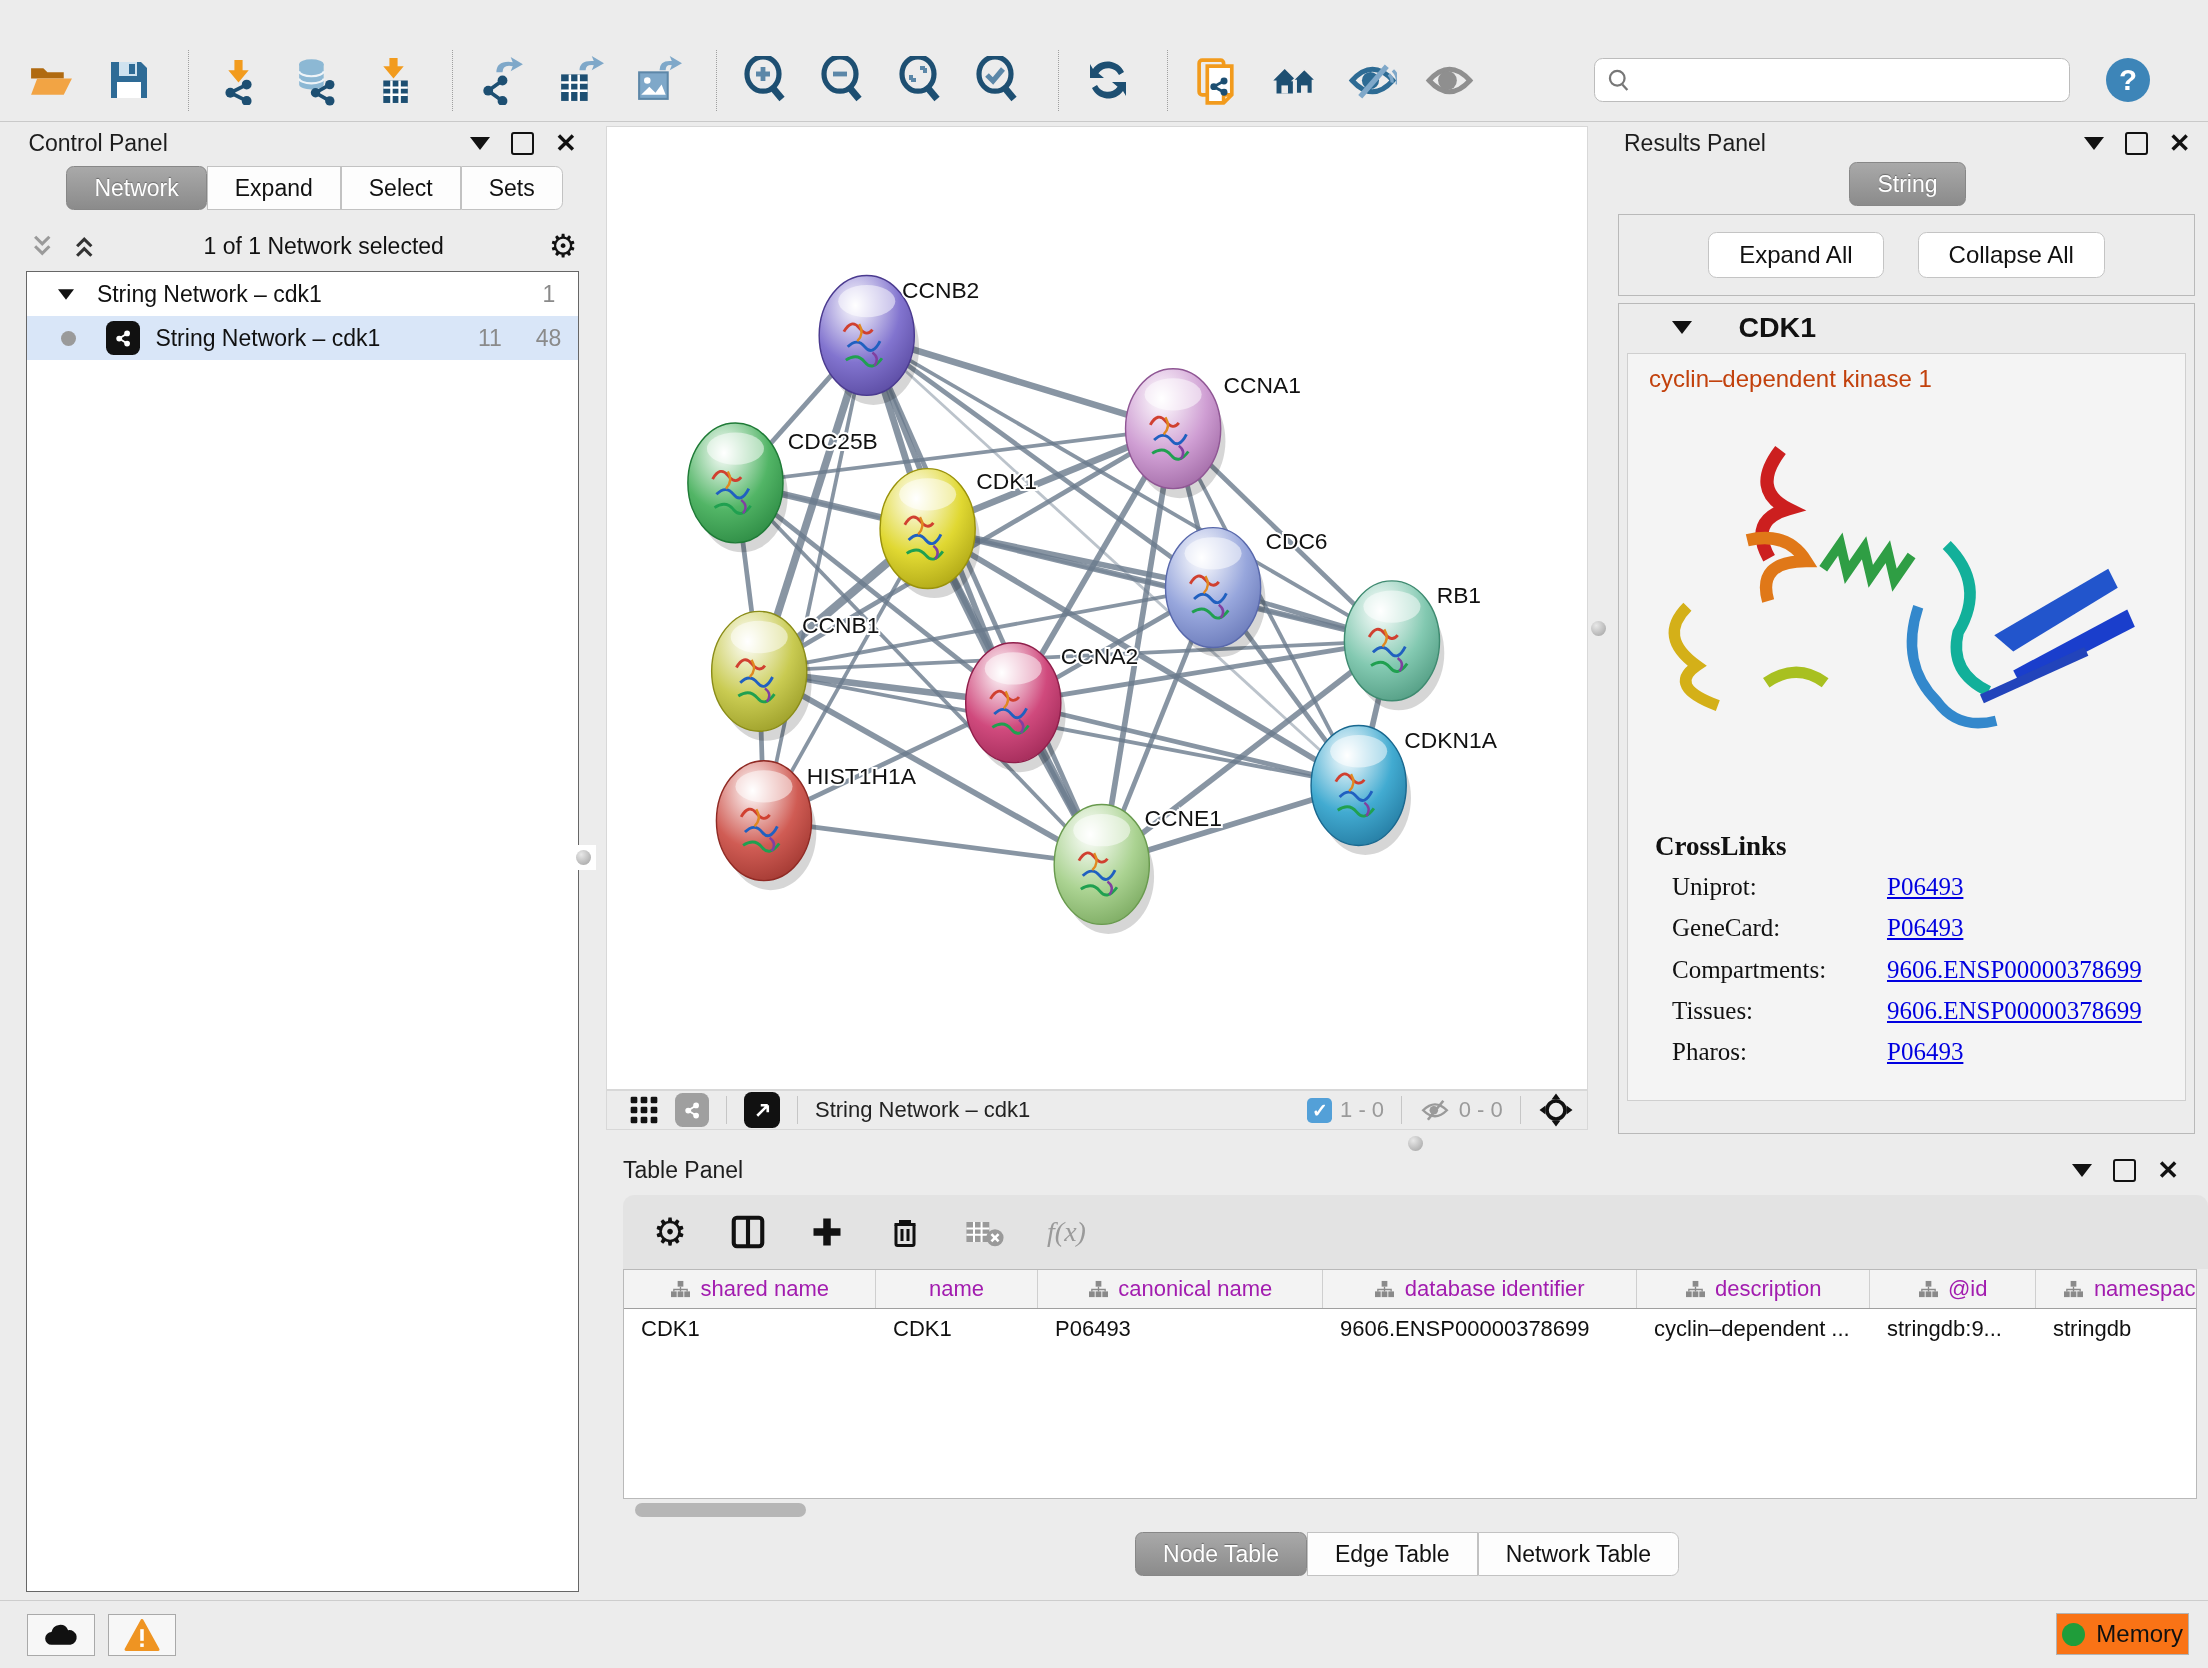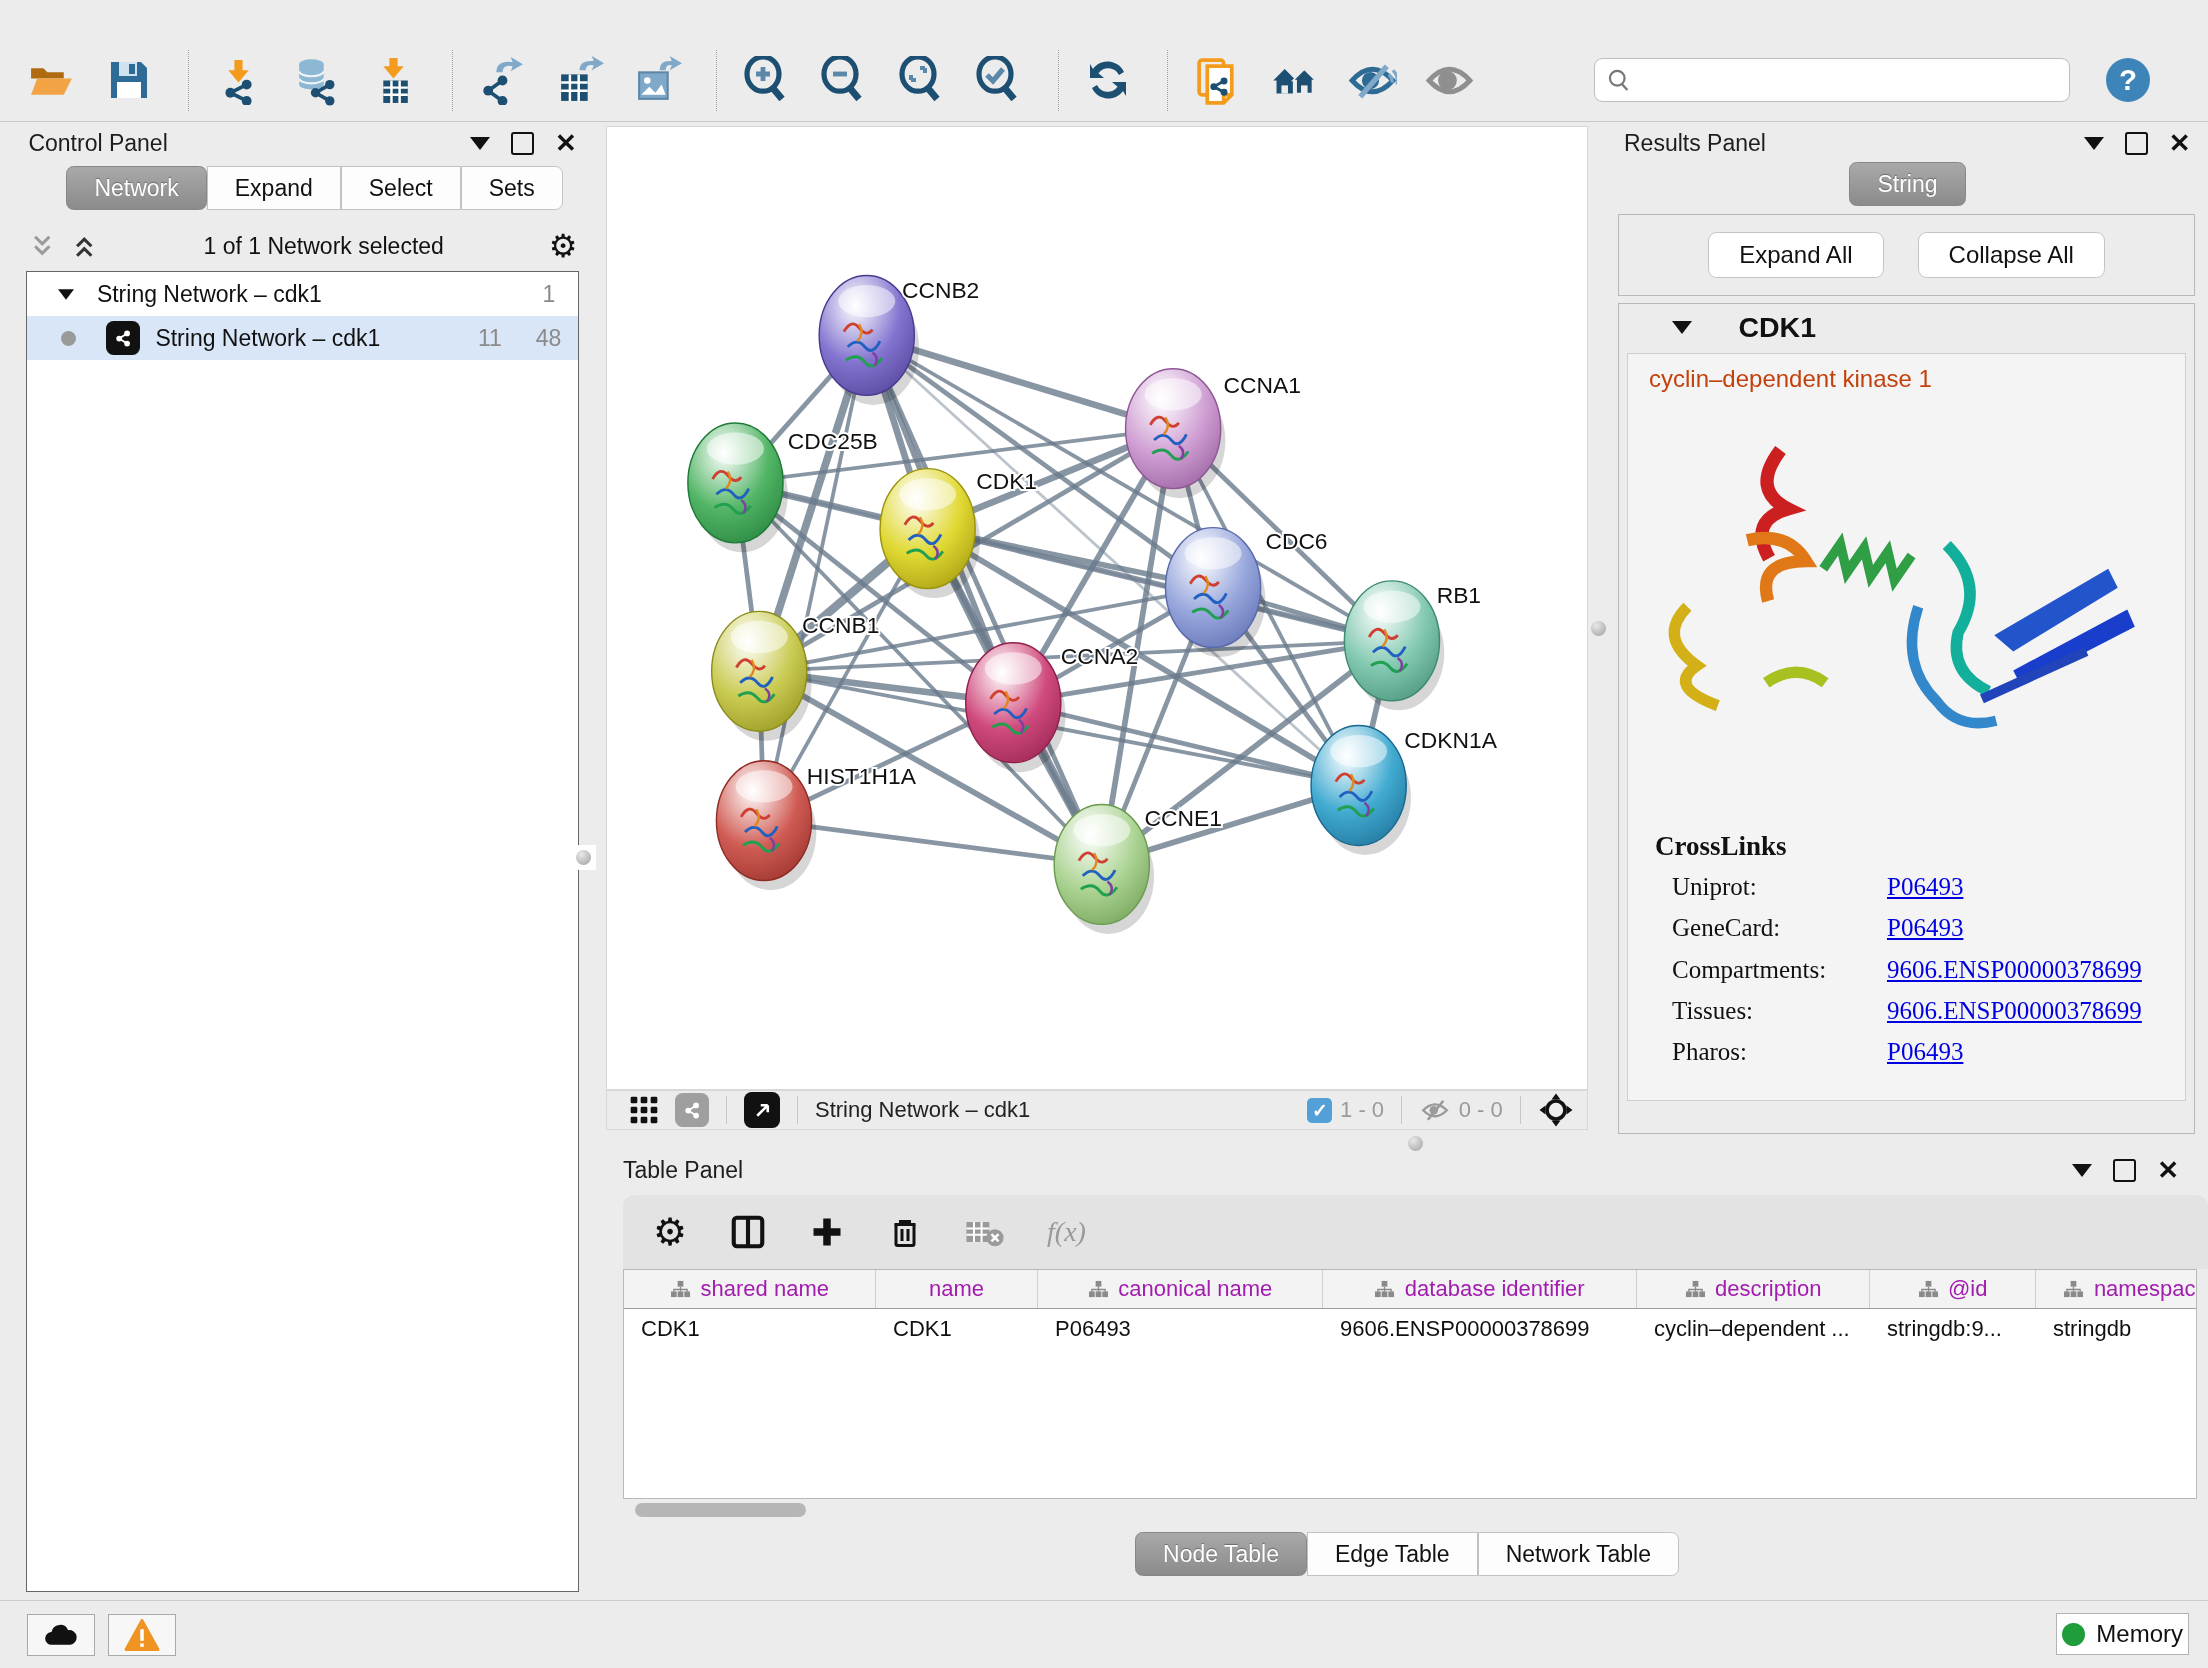--- a/index.html
+++ b/index.html
@@ -101,21 +101,21 @@
     border-right:1px solid #cfcfcf;box-sizing:border-box;flex:none;}
   .trowdata{display:flex;height:40px;}
   .td{display:flex;align-items:center;font-size:22px;color:#111;padding-left:17px;box-sizing:border-box;flex:none;}
   .hscroll{position:absolute;left:28.5px;top:350px;width:171px;height:14.3px;border-radius:7.6px;background:#b6b6b6;}
   .tp-tabs{position:absolute;left:0;right:0;top:379px;display:flex;justify-content:center;}
 
   
   .statusbar{position:absolute;left:0;bottom:0;right:0;height:67px;background:#ececec;border-top:1px solid #cdcdcd;}
   .sbtn{position:absolute;top:13.3px;width:68px;height:42px;background:#f7f7f7;border:1.9px solid #a9a9a9;
     display:flex;align-items:center;justify-content:center;box-sizing:border-box;}
-  .membtn{position:absolute;right:19px;top:12.4px;width:133px;height:42px;background:#ffffff;
+  .membtn{position:absolute;right:19px;top:12.4px;width:133px;height:42px;background:#f97316;
     border:1.9px solid #b3b3b3;display:flex;align-items:center;justify-content:center;gap:11.4px;box-sizing:border-box;}
   .memdot{width:23px;height:23px;border-radius:50%;background:#1f9d3a;}
   .memlabel{font-size:24px;color:#111;}
 
   svg text{font-family:"Liberation Sans",sans-serif;}
 </style>
 </head>
 <body>
 
 <div class="window">

